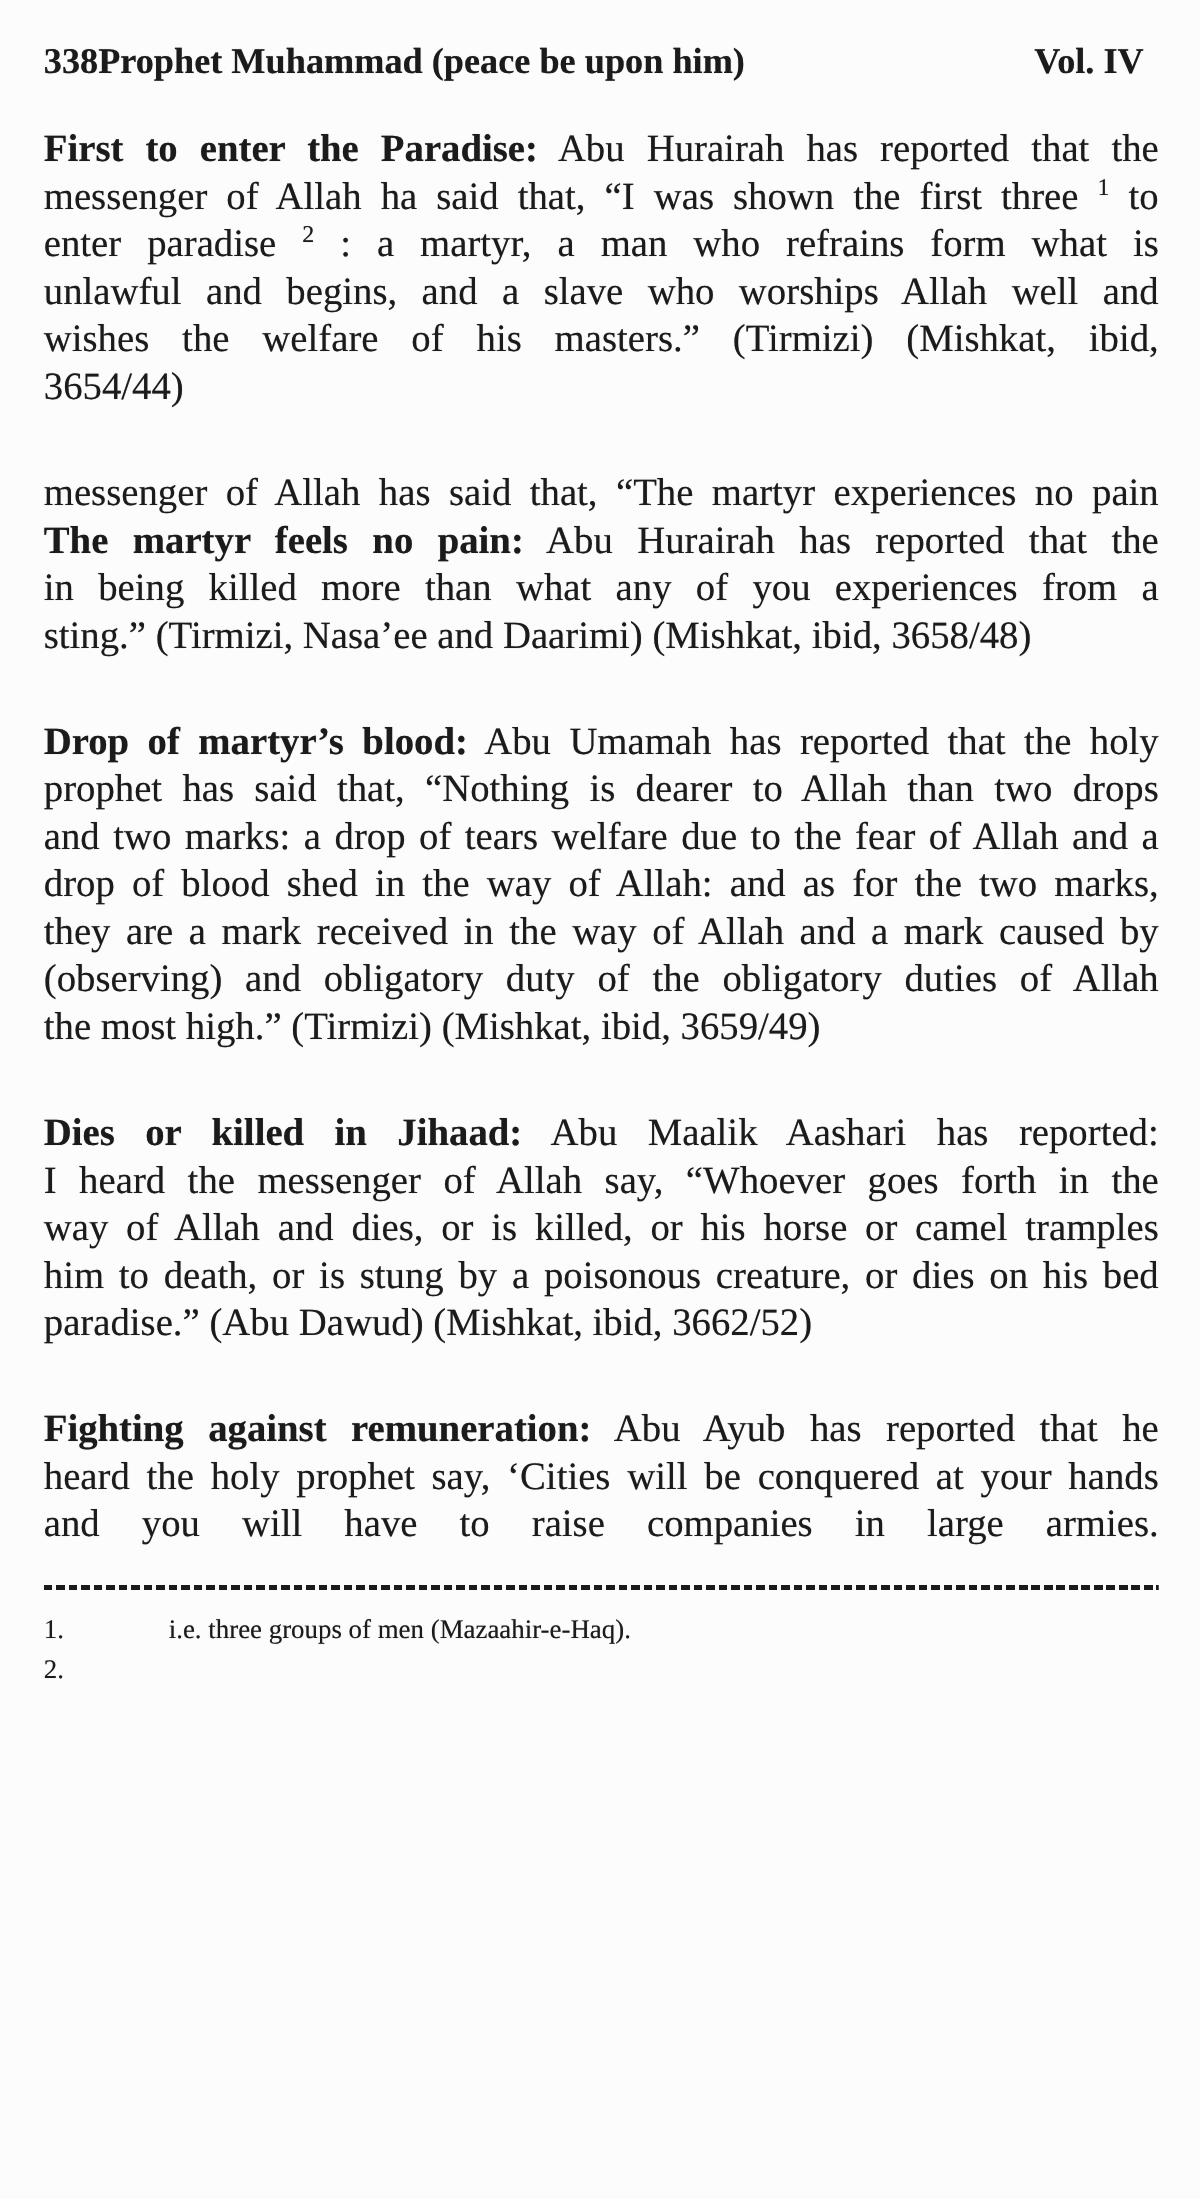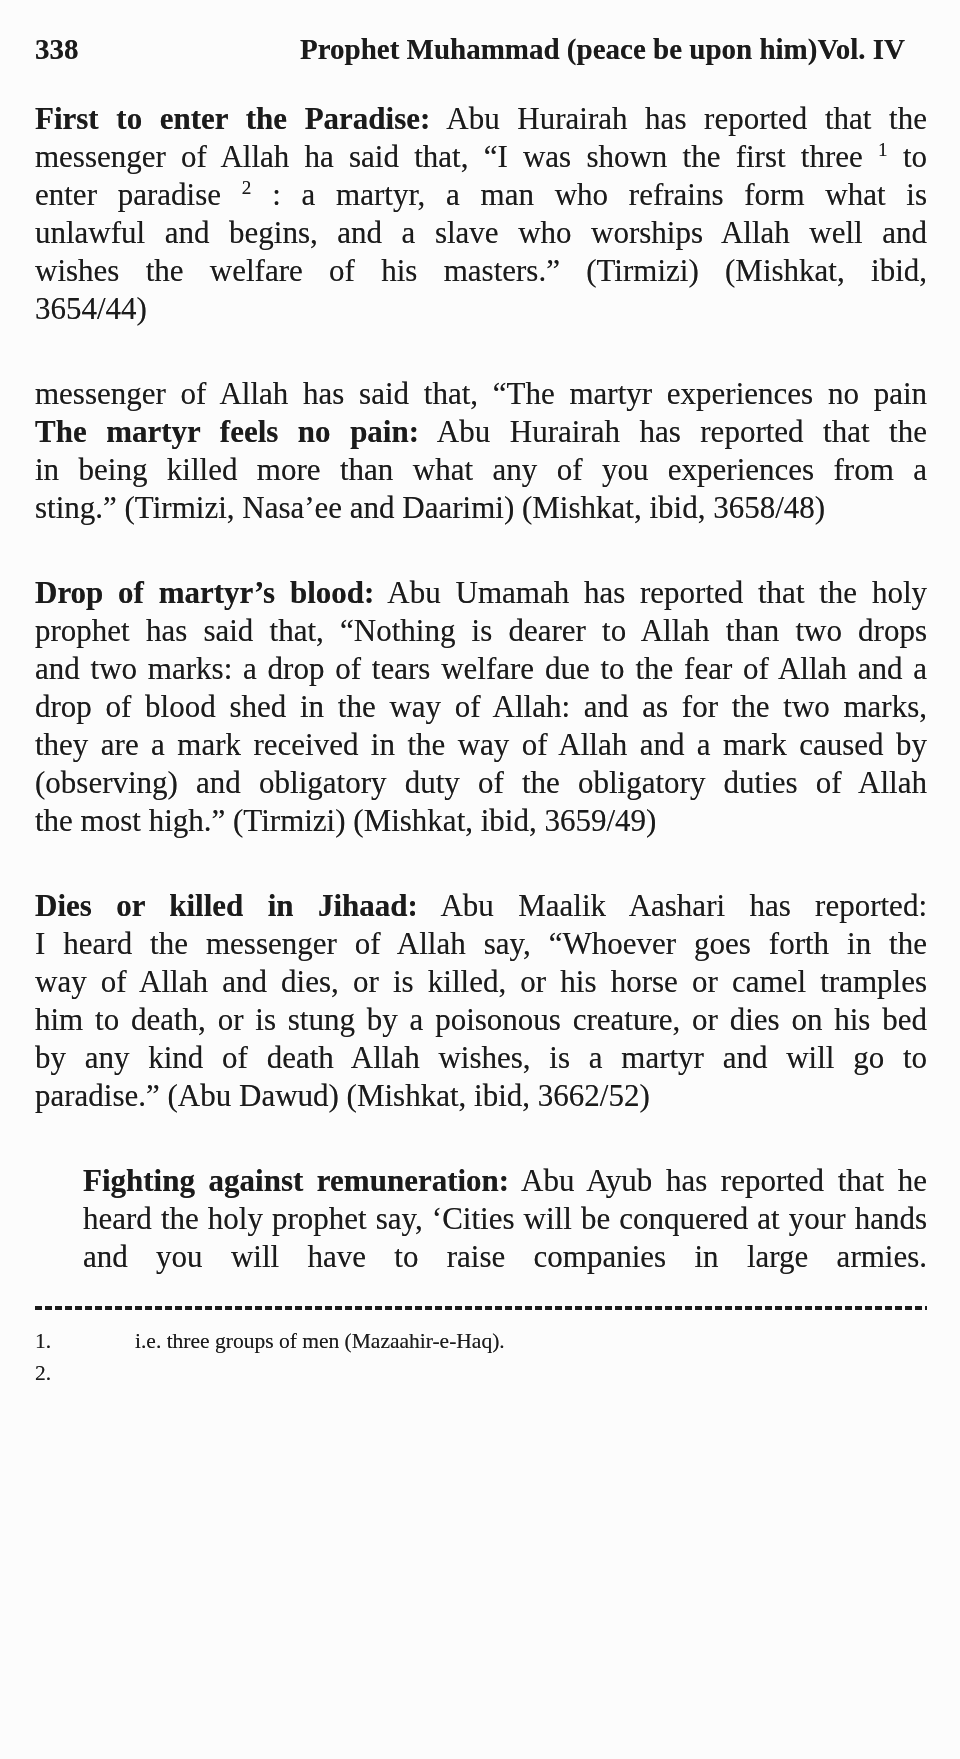--- a/index.html
+++ b/index.html
@@ -24,26 +24,26 @@
   
   .header{
     display:flex;
     align-items:baseline;
     font-weight:700;
     font-size:29px;
     line-height:38px;
     margin-bottom:32px;
   }
   .header .pagenum{ flex:0 0 auto; }
-  .header .title{ flex:1 1 auto; text-align:right; }
-  .header .volume{ flex:0 0 auto; margin-right:22px; }
+  .header .title{ flex:1 1 auto; text-align:left; }
+  .header .volume{ flex:0 0 auto; margin-right:12px; }
   
   .bodytext{ font-size:31px; line-height:38px; }
   .para{ margin-bottom:47px; }
-  .para:last-child{ margin-bottom:0;margin-left:48px; }
+  .para:last-child{ margin-bottom:0; }
   .line{
     text-align:justify;
     text-align-last:justify;
     white-space:normal;
   }
   .line.no-stretch{ text-align-last:left; }
   .lead{ font-weight:700; }
   sup{
     font-size:0.62em;
     line-height:0;
@@ -96,21 +96,20 @@
         <div class="line">drop of blood shed in the way of Allah: and as for the two marks,</div>
         <div class="line">they are a mark received in the way of Allah and a mark caused by</div>
         <div class="line">(observing) and obligatory duty of the obligatory duties of Allah</div>
         <div class="line no-stretch">the most high.” (Tirmizi) (Mishkat, ibid, 3659/49)</div>
       </div>
       <div class="para">
         <div class="line"><span class="lead">Dies or killed in Jihaad:</span> Abu Maalik Aashari has reported:</div>
         <div class="line">I heard the messenger of Allah say, “Whoever goes forth in the</div>
         <div class="line">way of Allah and dies, or is killed, or his horse or camel tramples</div>
         <div class="line">him to death, or is stung by a poisonous creature, or dies on his bed</div>
-        <div class="line">by any kind of death Allah wishes, is a martyr and will go to</div>
         <div class="line no-stretch">paradise.” (Abu Dawud) (Mishkat, ibid, 3662/52)</div>
       </div>
       <div class="para">
         <div class="line"><span class="lead">Fighting against remuneration:</span> Abu Ayub has reported that he</div>
         <div class="line">heard the holy prophet say, ‘Cities will be conquered at your hands</div>
         <div class="line">and you will have to raise companies in large armies.</div>
       </div>
     </div>
 
   <div class="separator"></div>

